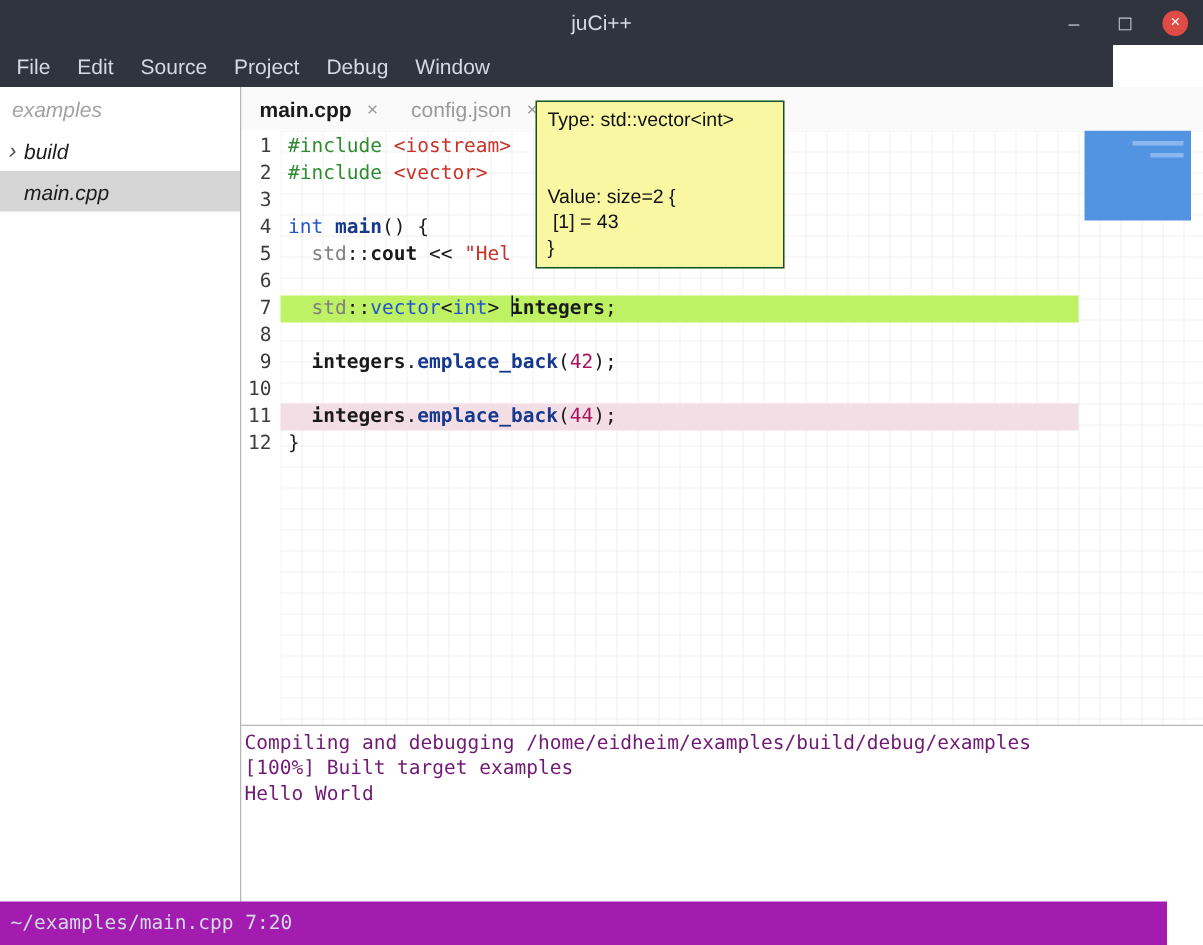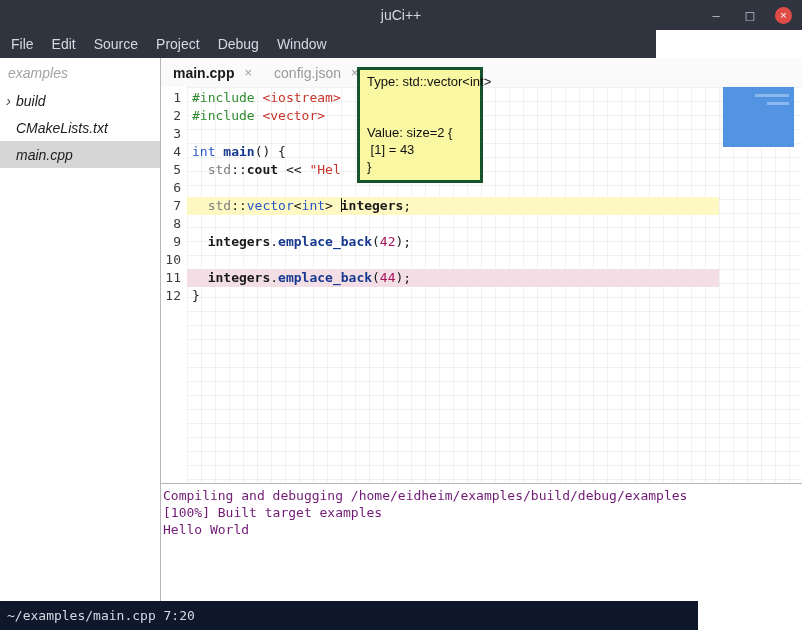--- a/index.html
+++ b/index.html
@@ -9,21 +9,21 @@
 
   
   .titlebar { position:absolute; top:0; left:0; width:802px; height:30px; background:#2f343f;padding-left:40px; }
   .win-title { position:absolute; left:0; right:0; top:0; height:30px; line-height:30px; text-align:center;
                color:#d3dae3; font-size:14px; }
   .win-controls { position:absolute; right:10px; top:0; height:30px; display:flex; align-items:center; gap:16px; }
   .win-btn { color:#b9c0cb; font-size:13px; width:18px; text-align:center; cursor:default; }
   .win-btn.close { background:#df4b45; color:#fff; width:17px; height:17px; line-height:17px; border-radius:50%; font-size:11px; }
 
   
-  .menubar { position:absolute; top:30px; left:0; width:656px; height:28px; background:#2f343f;
+  .menubar { position:absolute; top:30px; left:0; width:742px; height:28px; background:#2f343f;
              display:flex; align-items:center; padding-left:2px; }
   .menu-item { color:#d3dae3; font-size:14px; padding:0 9px; line-height:28px; }
 
   
   .main { position:absolute; top:58px; left:0; width:802px; height:543px; display:flex; }
 
   
   .sidebar { width:161px; background:#fff; border-right:1px solid #b6b6b6;font-style:italic; }
   .side-header { color:#a3a3a3; font-size:14px; padding:7px 8px 6px 8px; }
   .side-item { height:27px; display:flex; align-items:center; font-size:14px; color:#1c1c1c; }
@@ -45,21 +45,21 @@
     background-image:
       linear-gradient(to right, rgba(0,0,0,0.05) 1px, transparent 1px),
       linear-gradient(to bottom, rgba(0,0,0,0.05) 1px, transparent 1px);
     background-size:14px 14px; }
   .lines { position:relative; padding-top:2px; }
   .line { display:flex; height:18px; }
   .ln { width:26px; text-align:right; padding-right:6px; color:#3c3c3c;
         font-family:"DejaVu Sans Mono","Liberation Mono",monospace; font-size:13px; line-height:18px; }
   .lt { font-family:"DejaVu Sans Mono","Liberation Mono",monospace; font-size:13px; line-height:18px;
         white-space:pre; width:532px; padding-left:5px; color:#1a1a1a; }
-  .lt.hl-current { background:#fef9c3; }
+  .lt.hl-current { background:#bef264; }
   .lt.hl-breakpoint { background:#f3dee6; }
   .tk-pp  { color:#2f8b2f; }
   .tk-inc { color:#c7342a; }
   .tk-kw  { color:#2456c8; }
   .tk-fn  { color:#16388e; font-weight:bold; }
   .tk-ns  { color:#808080; }
   .tk-bd  { color:#1a1a1a; font-weight:bold; }
   .tk-str { color:#c7342a; }
   .tk-num { color:#a8155a; }
   .tk-pl  { color:#1a1a1a; }
@@ -71,29 +71,29 @@
   .ov-line.a { top:7px;  right:5px; width:34px; }
   .ov-line.b { top:15px; right:5px; width:22px; }
 
   
   .hsplit { height:1px; background:#b6b6b6; }
   .terminal { height:117px; background:#fff; padding:3px 2px 0 2px;
               font-family:"DejaVu Sans Mono","Liberation Mono",monospace; font-size:13px; line-height:17px;
               color:#701a75; white-space:pre; overflow:hidden; }
 
   
-  .statusbar { position:absolute; left:0; bottom:0; width:698px; height:29px; background:#0f172a; }
+  .statusbar { position:absolute; left:0; bottom:0; width:778px; height:29px; background:#a21caf; }
   .sb-left { position:absolute; left:7px; top:0; line-height:29px; color:#d3dae3;
              font-family:"DejaVu Sans Mono","Liberation Mono",monospace; font-size:13px; }
   .sb-mid  { position:absolute; left:262px; top:0; line-height:29px; color:#d3dae3;
              font-family:"DejaVu Sans Mono","Liberation Mono",monospace; font-size:13px; }
 
   
-  .tooltip { position:absolute; left:357px; top:67px; width:126px; z-index:30;
-             background:#f9f7a1; border:3px solid #14532d; padding:3px 7px 5px 7px;
+  .tooltip { position:absolute; left:357px; top:67px; width:166px; z-index:30;
+             background:#f9f7a1; border:1px solid #14532d; padding:3px 7px 5px 7px;
              font-size:13px; color:#111; }
   .tt-line { min-height:17px; line-height:17px; white-space:pre; }
 </style>
 </head>
 <body>
 
 <div class="app">
 
   <div class="titlebar">
     <span class="win-title">juCi++</span>
@@ -114,24 +114,20 @@
     </div>
 
   <div class="main">
     <div class="sidebar">
       <div class="side-header">examples</div>
       <div>
           <div class="side-item">
             <span class="tree-arrow">›</span>
             <span>build</span>
           </div>
-          <div class="side-item">
-            <span class="tree-arrow"></span>
-            <span>CMakeLists.txt</span>
-          </div>
           <div class="side-item selected">
             <span class="tree-arrow"></span>
             <span>main.cpp</span>
           </div>
         </div>
     </div>
 
     <div class="right">
       <div class="tabbar">
           <div class="tab active">

